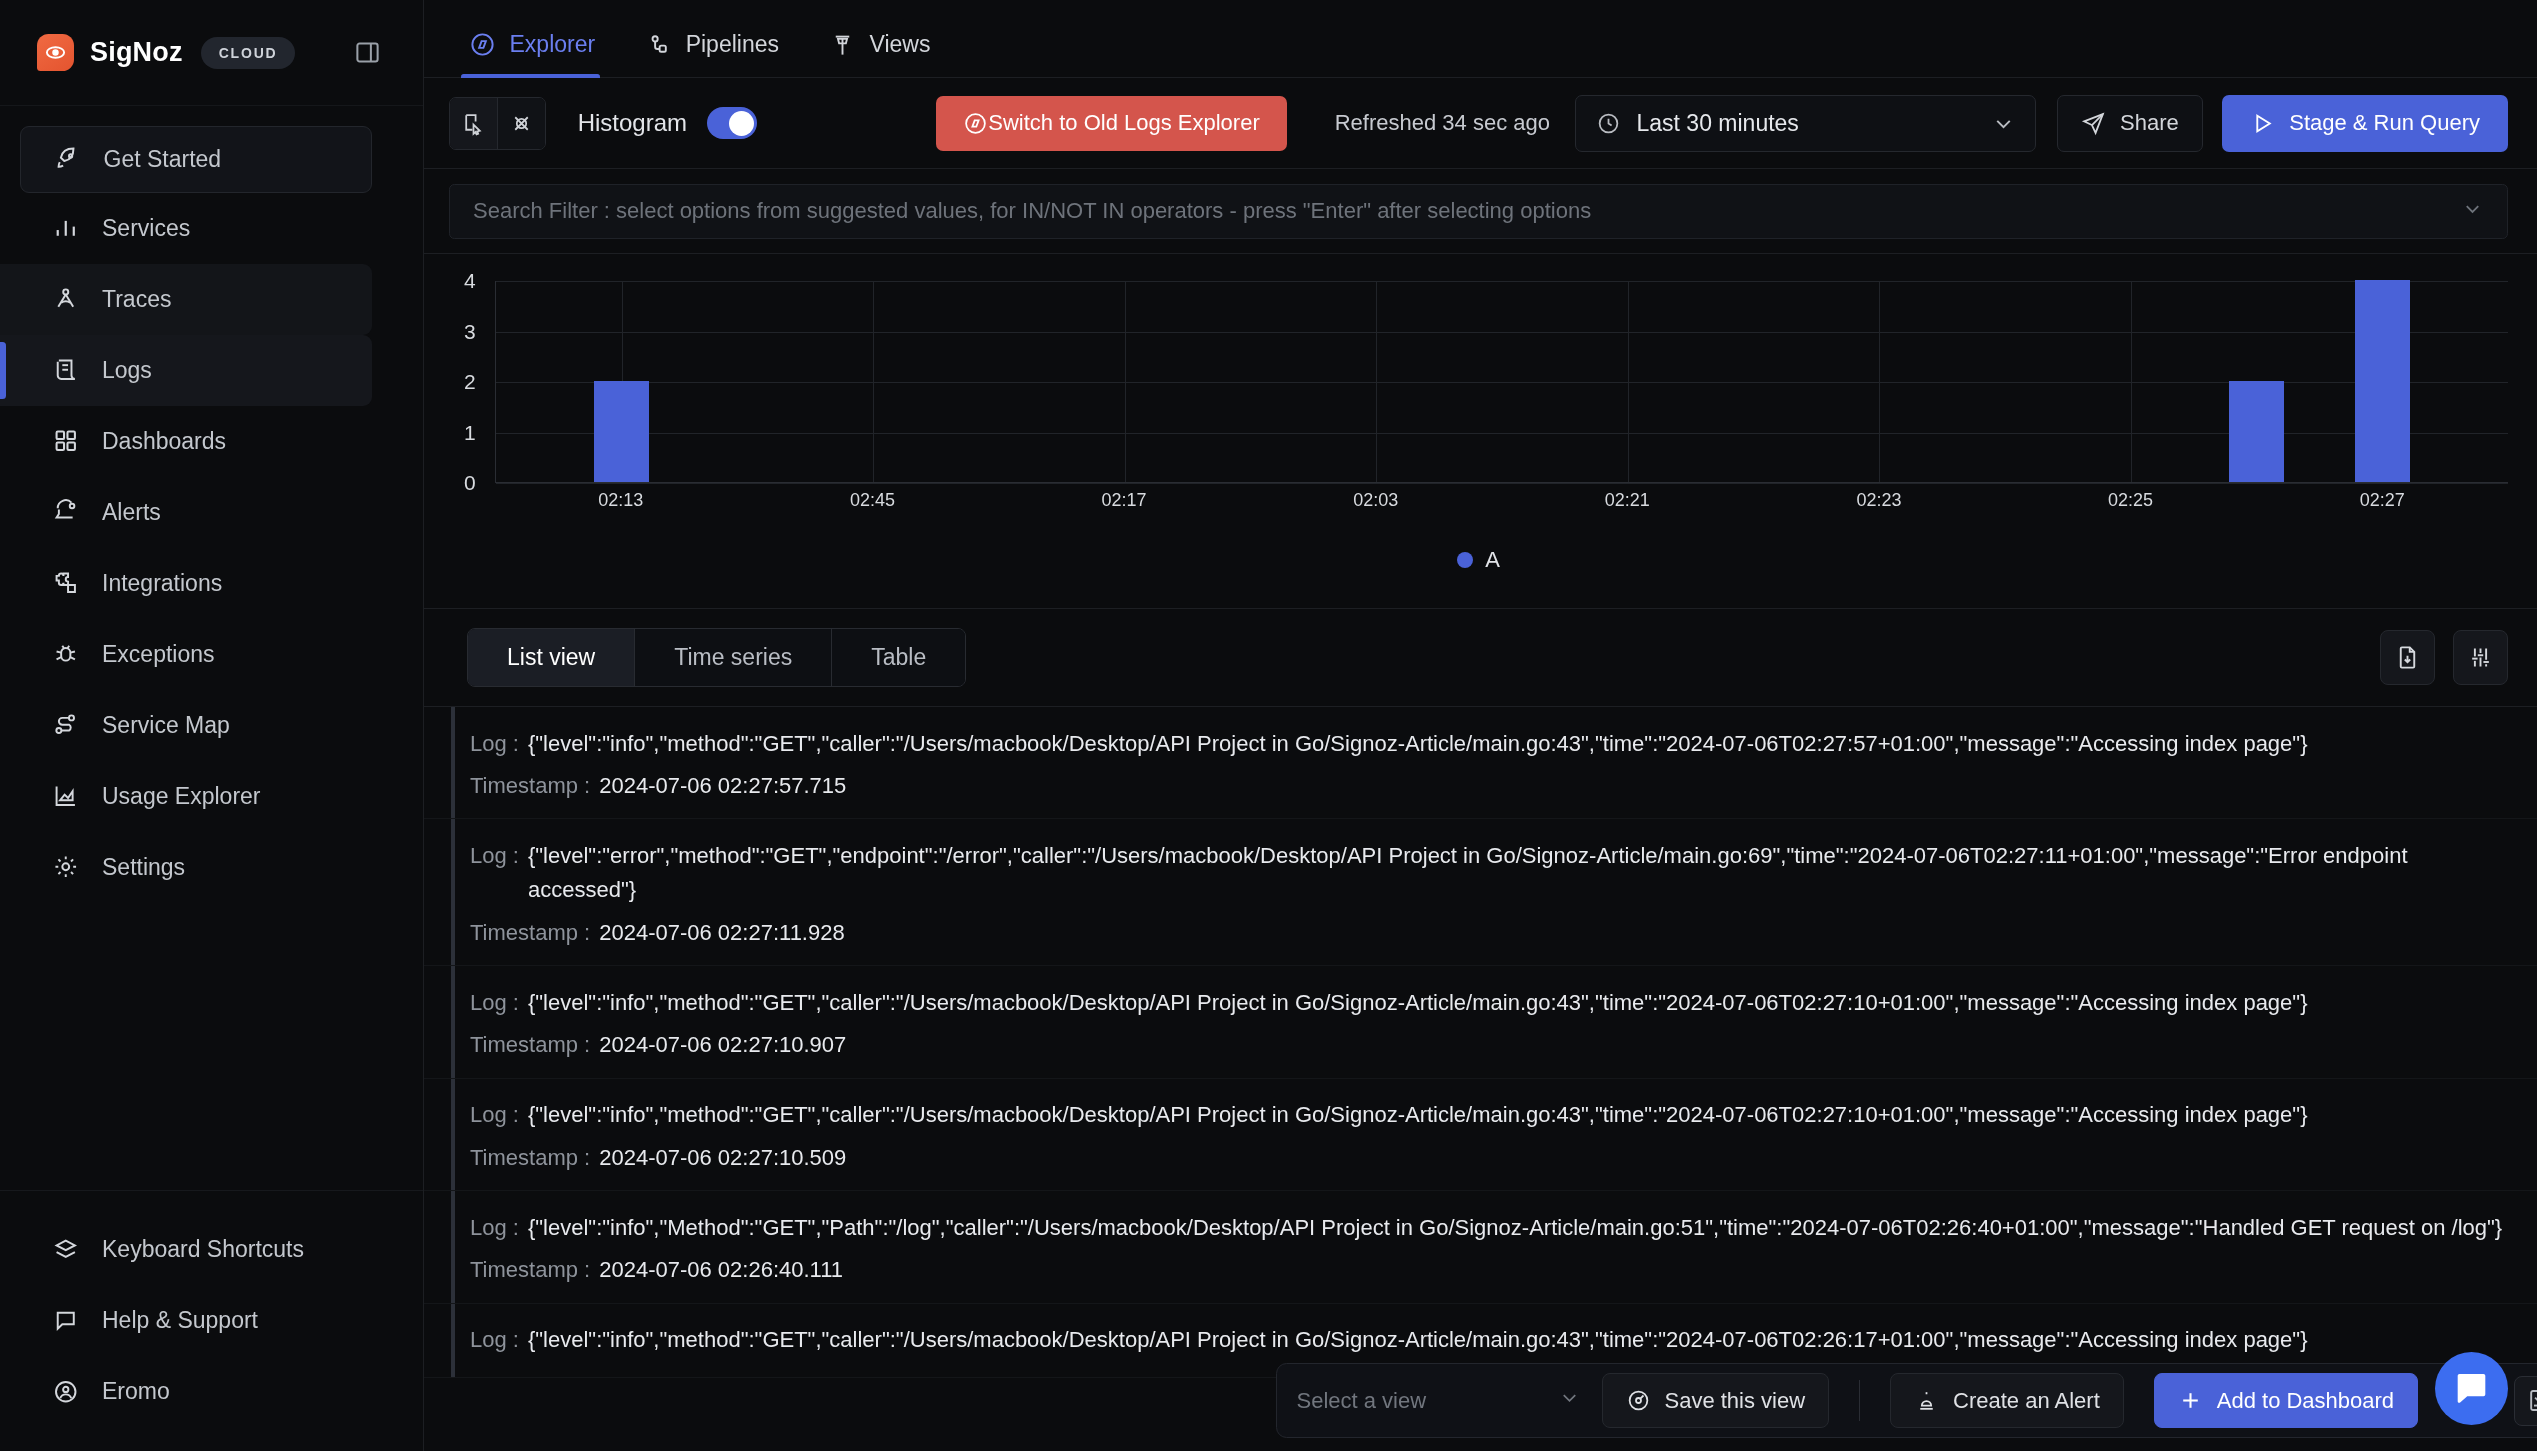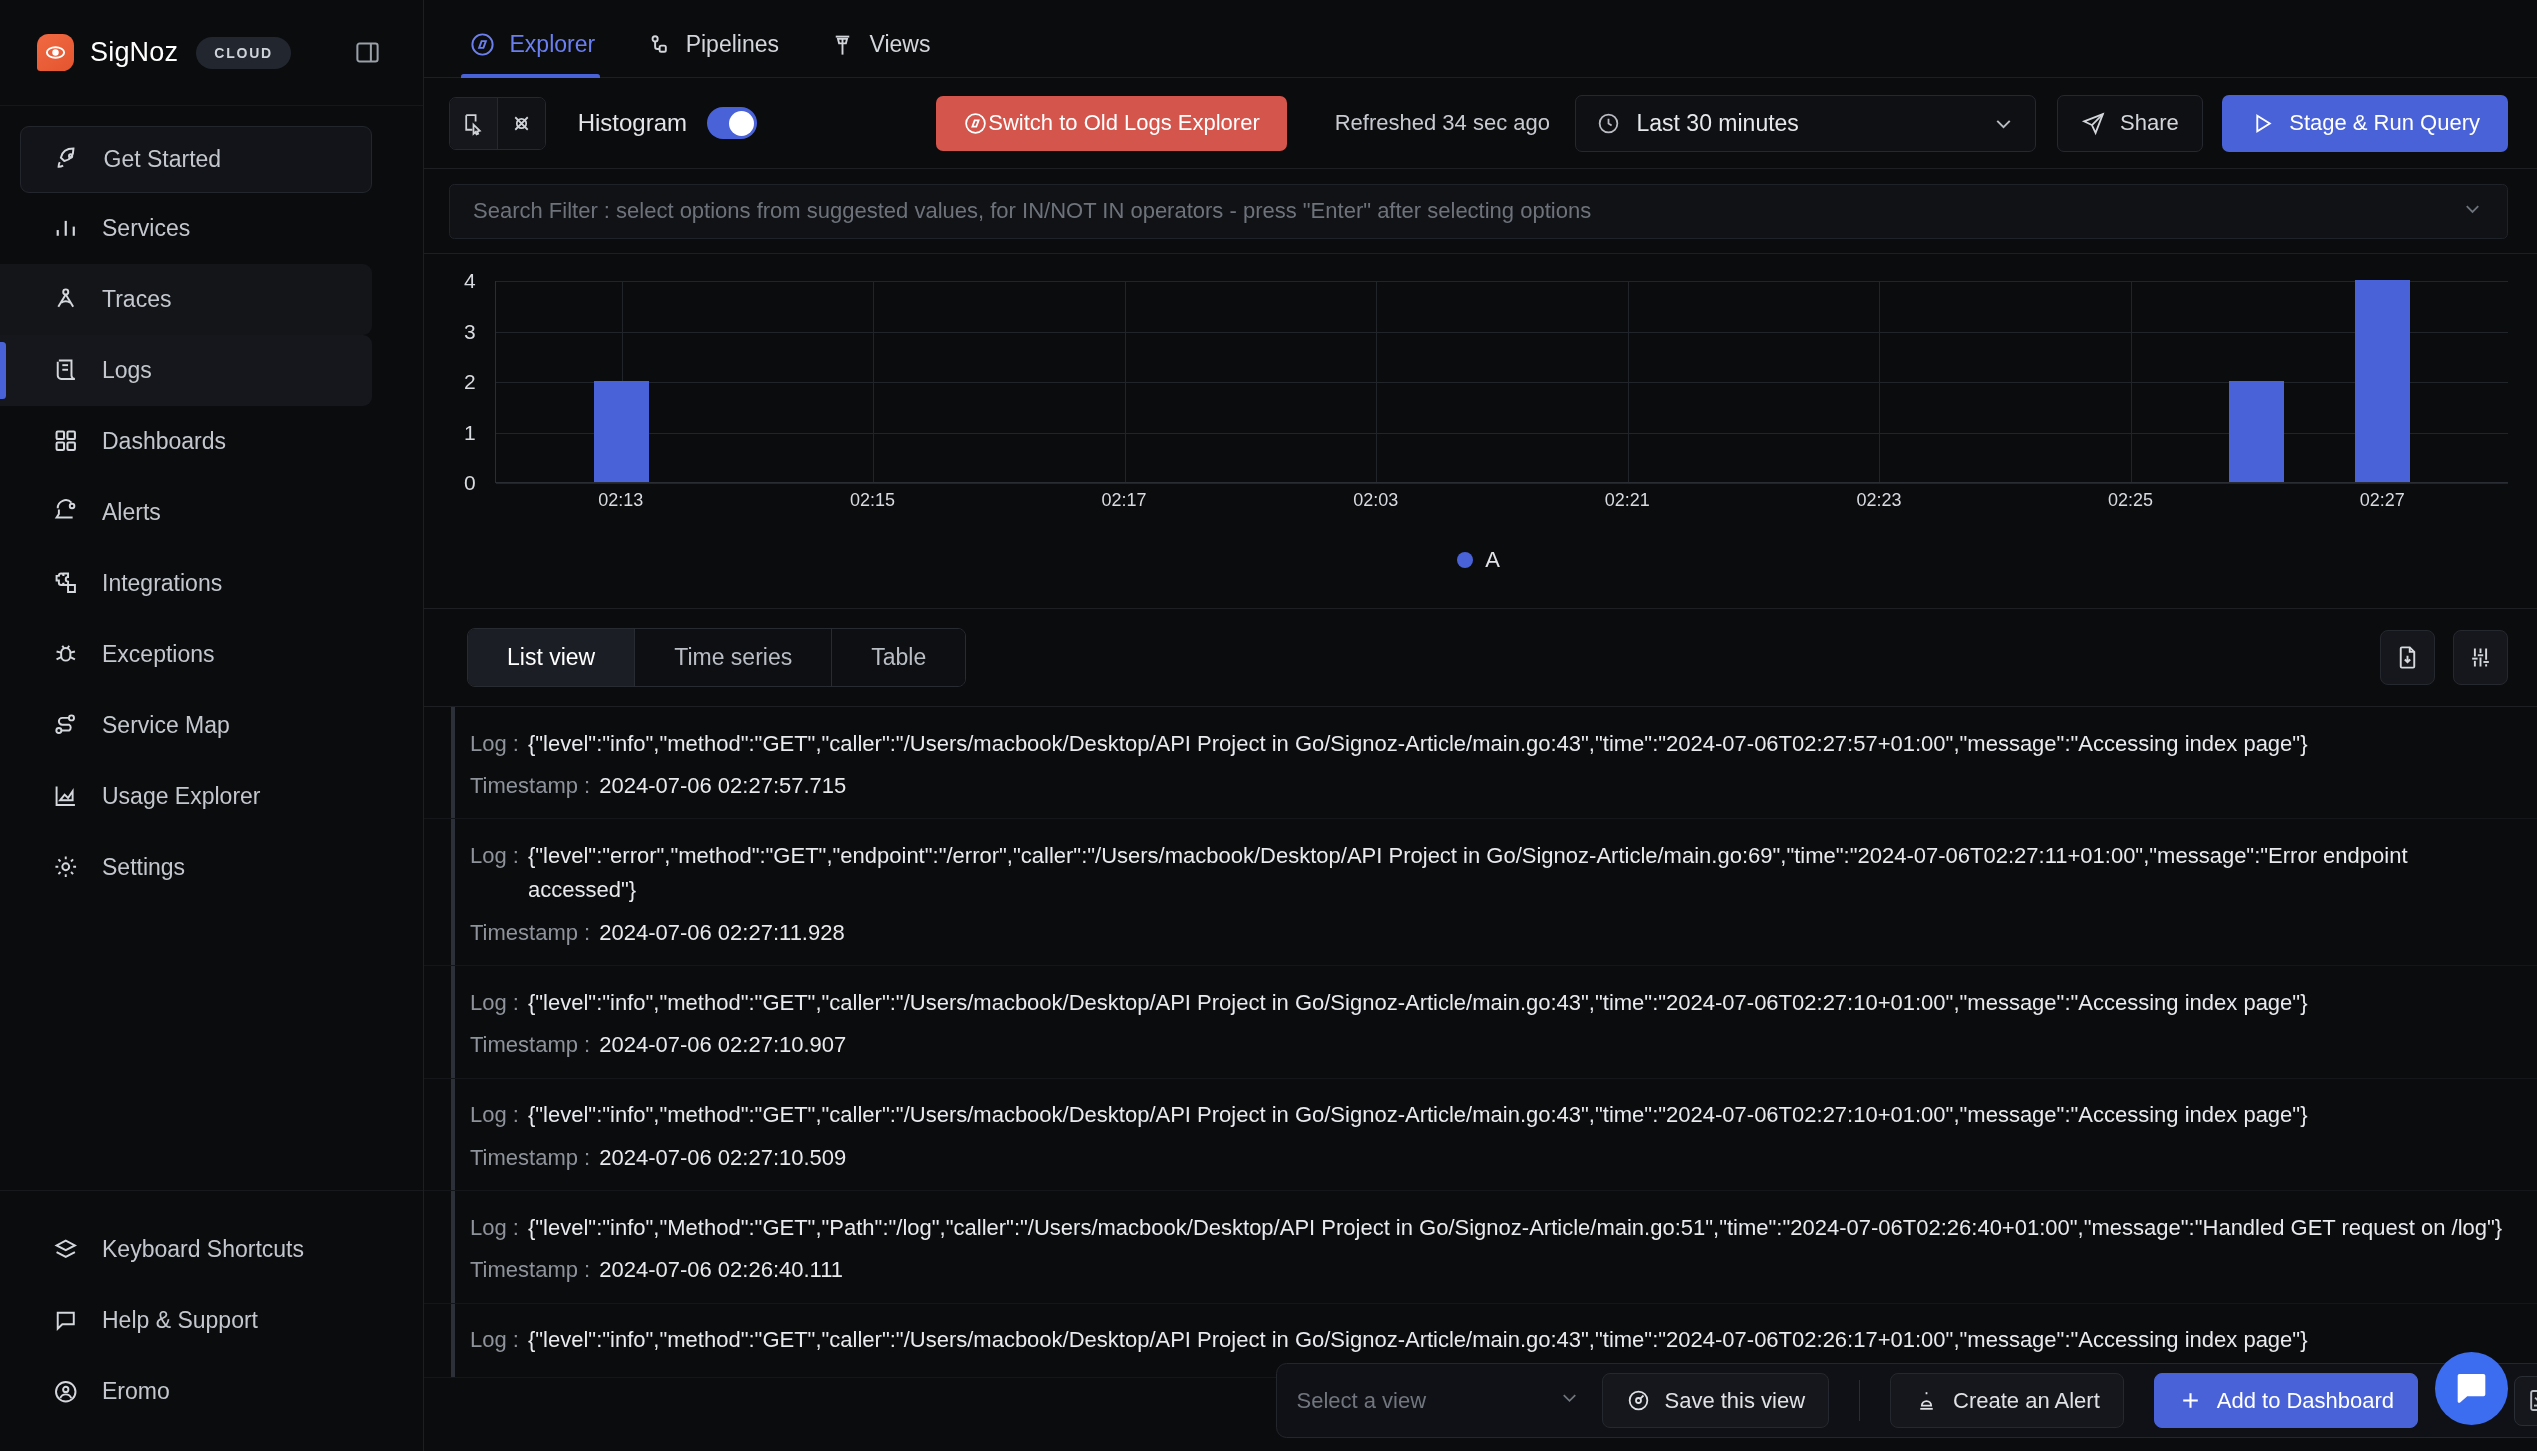--- a/index.html
+++ b/index.html
@@ -25,21 +25,21 @@
     height: 106px; display: flex; align-items: center; padding: 0 37px;
     border-bottom: 0.9px solid #15171a;
   }
   .brand-logo {
     width: 37px; height: 37px; border-radius: 11.5px 11.5px 11.5px 3.5px;
     background: linear-gradient(145deg,#f06a42,#e4542f);
     display: flex; align-items: center; justify-content: center;
     flex: 0 0 37px;
   }
   .brand-logo svg { width: 23px; height: 23px; }
-  .brand-name { font-size: 27px; font-weight: 400; color: #fff; margin-left: 16px; letter-spacing: 0.2px; }
+  .brand-name { font-size: 27px; font-weight: 700; color: #fff; margin-left: 16px; letter-spacing: 0.2px; }
   .brand-chip {
     margin-left: 18px; background: #22262e; color: #cfd3da;
     font-size: 14px; font-weight: 700; letter-spacing: 1.8px;
     padding: 8px 18px; border-radius: 886px;
   }
   .collapse-btn {
     margin-left: auto; width: 37px; height: 37px;
     display: flex; align-items: center; justify-content: center;
     color: #9aa0a8; cursor: pointer;
   }
@@ -545,21 +545,21 @@
             <div class="grid-v" style="left: 56.25%;"></div>
             <div class="grid-v" style="left: 68.75%;"></div>
             <div class="grid-v" style="left: 81.25%;"></div>
             <div class="grid-v" style="left: 93.75%;"></div>
             <div class="bar" style="background: rgb(74, 98, 216); height: 101px; width: 55px; left: calc(6.25% - 27.5px);"></div>
             <div class="bar" style="background: rgb(74, 98, 216); height: 101px; width: 55px; left: calc(87.5% - 27.5px);"></div>
             <div class="bar" style="background: rgb(74, 98, 216); height: 202px; width: 55px; left: calc(93.75% - 27.5px);"></div>
           </div>
         <div class="x-axis" id="xaxis">
             <div class="x-tick" style="left: 6.25%;">02:13</div>
-            <div class="x-tick" style="left: 18.75%;">02:15</div>
+            <div class="x-tick" style="left: 18.75%;">02:45</div>
             <div class="x-tick" style="left: 31.25%;">02:17</div>
             <div class="x-tick" style="left: 43.75%;">02:03</div>
             <div class="x-tick" style="left: 56.25%;">02:21</div>
             <div class="x-tick" style="left: 68.75%;">02:23</div>
             <div class="x-tick" style="left: 81.25%;">02:25</div>
             <div class="x-tick" style="left: 93.75%;">02:27</div>
           </div>
         <div class="legend">
           <span class="legend-dot"></span>
           <span class="legend-txt">A</span>

